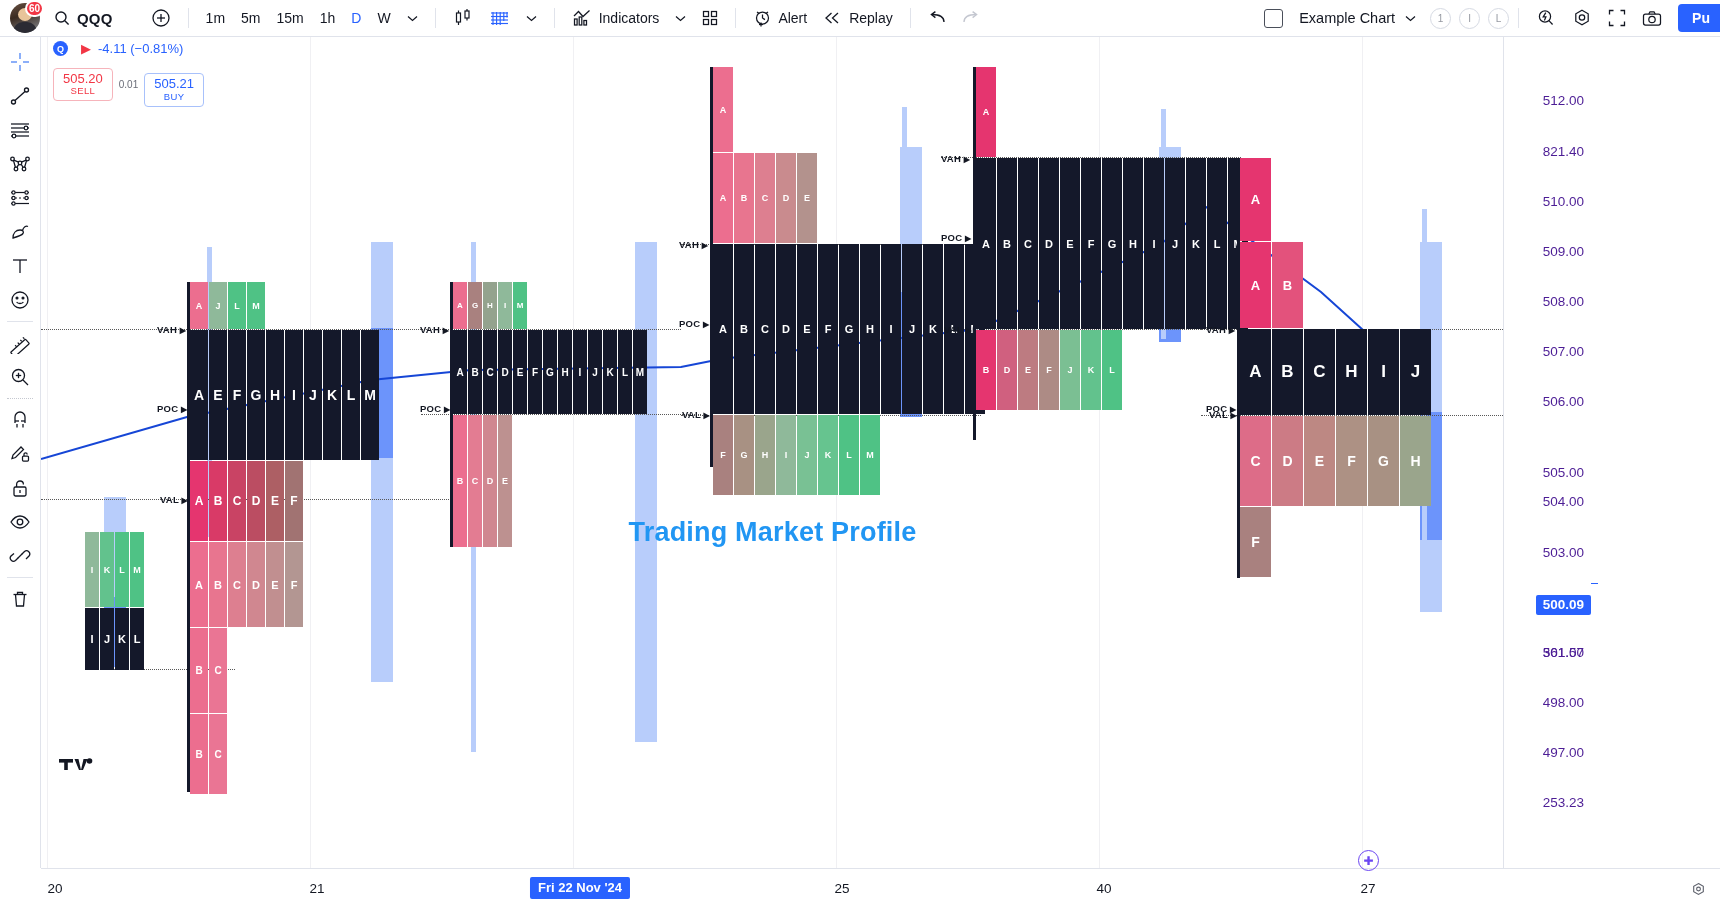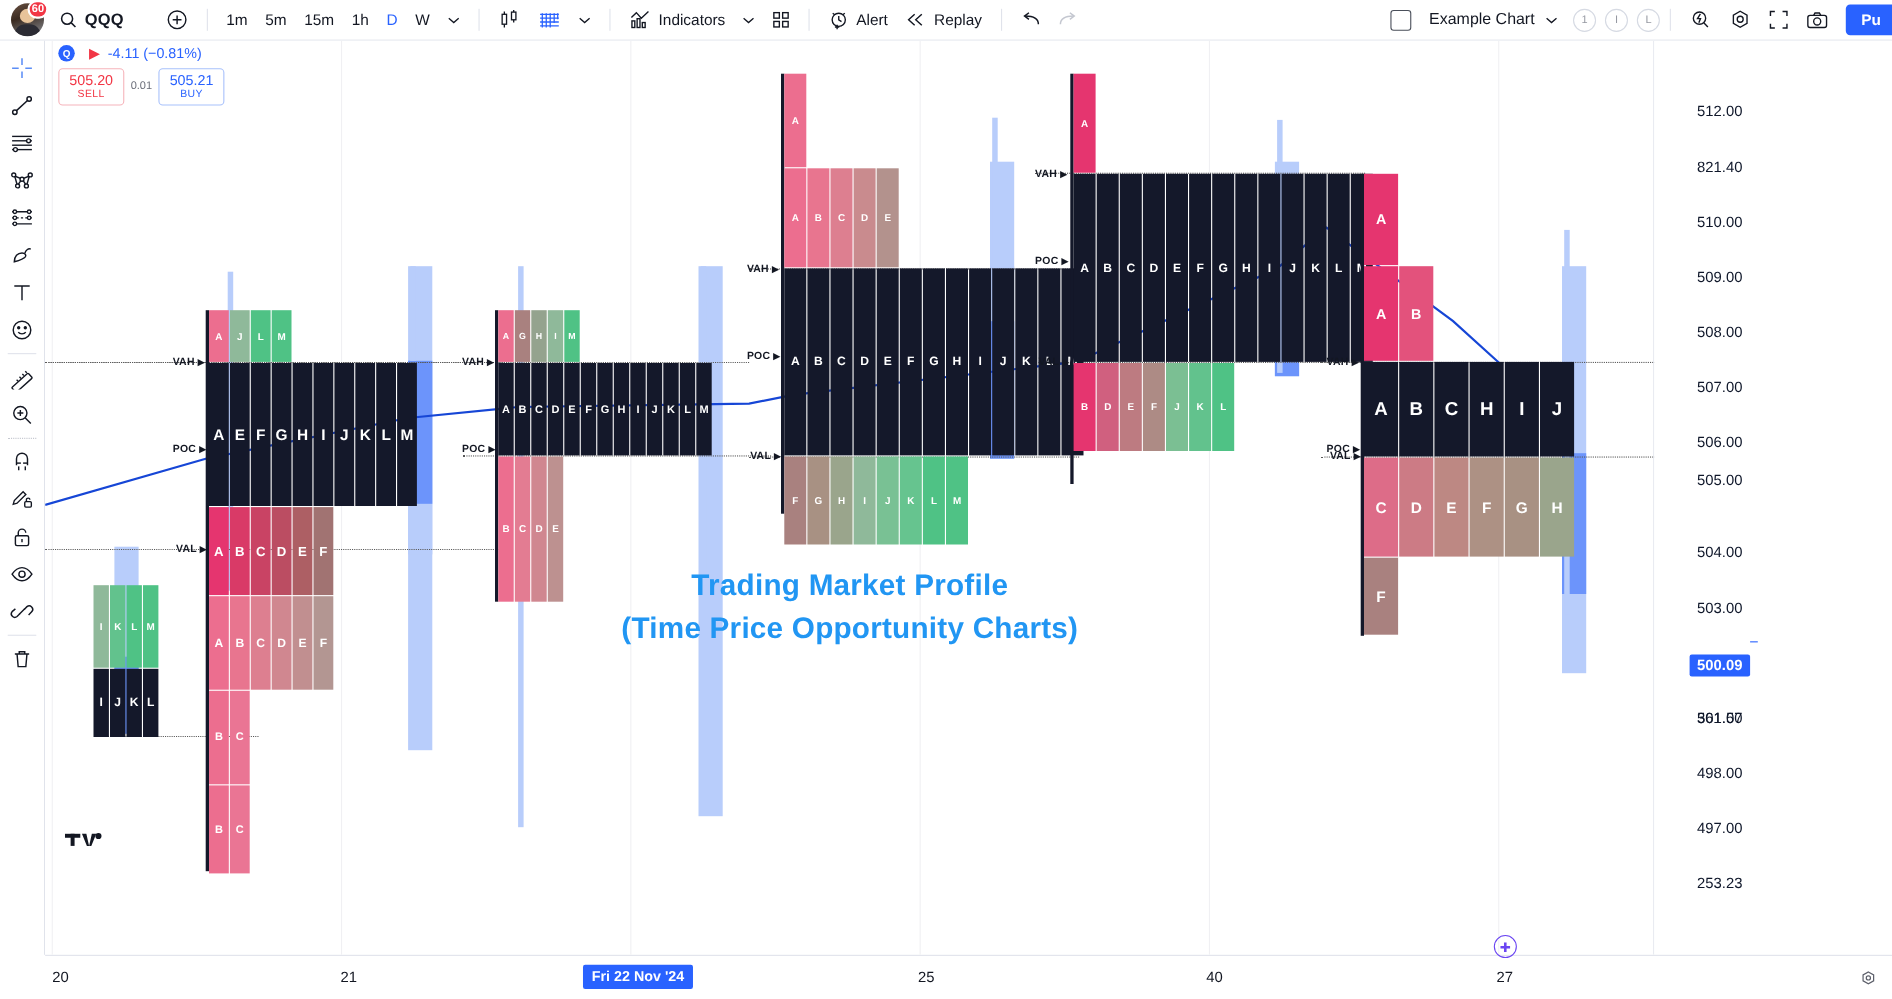--- a/index.html
+++ b/index.html
@@ -89,21 +89,21 @@
     display:flex;align-items:center;justify-content:center;font-size:9px;font-weight:700; flex:none;
   }
   .legend-title { font-size:14.5px; color:#131722; white-space:nowrap; }
   .legend-flag { color:#f23645; font-size:13px; margin-left:6px; }
   .legend-chg { font-size:13px; color:#2962ff; }
   .legend-row2 { display:flex; align-items:center; gap:6px; margin-top:6px; }
   .dom-box {
     border:1px solid; border-radius:4px; padding:3px 9px 3px; text-align:center; min-width:52px; cursor:pointer;
   }
   .dom-sell { border-color:#f6b4bb; }
-  .dom-buy  { border-color:#a8c1fb; }
+  .dom-buy  { border-color:#a8c1fb;margin-top:11px; }
   .dom-px { font-size:13px; font-weight:400; line-height:1.15; }
   .dom-lbl { font-size:9.5px; letter-spacing:.4px; line-height:1.15; }
   .sell-c { color:#f23645; }
   .buy-c  { color:#2962ff; }
   .dom-spread { font-size:10px; color:#6a6d78; }
   .tpo-cell {
     position:absolute; display:flex; align-items:center; justify-content:center;
     font-weight:700; color:#ffffff; overflow:hidden;
   }
   .tpo-ink { background:#14182a; }
@@ -126,21 +126,21 @@
     white-space:nowrap;
   }
   .tv-logo { position:absolute; left:18px; bottom:92px; }
 
   
   .priceaxis {
     position:absolute; left:1504px; top:37px; width:216px; height:831px;
     background:#fff;
   }
   .px-tick {
-    position:absolute; right:136px; font-size:13.5px; color:#0f172a; white-space:nowrap;
+    position:absolute; right:136px; font-size:13.5px; color:#4c1d95; white-space:nowrap;
     text-align:right;
   }
   .px-cur {
     position:absolute; right:129px; background:#2962ff; color:#fff;
     font-size:13.5px; font-weight:700; padding:2px 7px 3px; border-radius:2px; white-space:nowrap;
   }
   .px-cur-line { position:absolute; right:122px; width:7px; height:1px; background:#2962ff; }
 
   
   .timeaxis {
@@ -796,21 +796,20 @@
     <div class="tpo-cell" style="left:1295px; top:379px; width:31px; height:90px; background:#ad9184; font-size:14px;">F</div>
     <div class="tpo-cell" style="left:1327px; top:379px; width:31px; height:90px; background:#a89183; font-size:14px;">G</div>
     <div class="tpo-cell" style="left:1359px; top:379px; width:31px; height:90px; background:#9aa58c; font-size:14px;">H</div>
     <div class="tpo-cell" style="left:1199px; top:470px; width:31px; height:70px; background:#a9817f; font-size:14px;">F</div>
     <div class="prof-lab" style="left:1165px; top:287px;"><span>VAH</span> <span class="arrow">▶</span></div>
     <div class="prof-lab" style="left:1165px; top:366px;"><span>POC</span> <span class="arrow">▶</span></div>
     <div class="prof-lab" style="left:1168px; top:372px;"><span>VAL</span> <span class="arrow">▶</span></div>
 
     <div class="anno" style="left:0; right:0; top:476px;">
       <div>Trading Market Profile</div>
-      <div>(Time Price Opportunity Charts)</div>
     </div>
 
     <div class="tv-logo">
       <svg width="34" height="18" viewBox="0 0 34 18" fill="#131722">
         <rect x="0" y="5" width="14" height="3.6"></rect>
           <rect x="5.2" y="5" width="3.6" height="11"></rect>
         <polygon points="15.5,5 19.5,5 22,16 24.5,5 28.5,5 24,16 20,16"></polygon>
         <circle cx="30.5" cy="7" r="2.8"></circle>
       </svg>
     </div>
@@ -819,21 +818,21 @@
   </div>
 
   <div class="priceaxis">
     <div class="px-tick" style="top:56px">512.00</div>
     <div class="px-tick" style="top:107px">821.40</div>
     <div class="px-tick" style="top:157px">510.00</div>
     <div class="px-tick" style="top:207px">509.00</div>
     <div class="px-tick" style="top:257px">508.00</div>
     <div class="px-tick" style="top:307px">507.00</div>
     <div class="px-tick" style="top:357px">506.00</div>
-    <div class="px-tick" style="top:392px">505.00</div>
+    <div class="px-tick" style="top:428px">505.00</div>
     <div class="px-tick" style="top:457px">504.00</div>
     <div class="px-tick" style="top:508px">503.00</div>
     <div class="px-tick" style="top:558px">502.00</div>
     <div class="px-tick" style="top:608px">501.00</div>
     <div class="px-cur" style="top:558px">500.09</div>
     <div class="px-cur-line" style="top:546px"></div>
 
     <div class="px-tick" style="top:608px">361.57</div>
     <div class="px-tick" style="top:658px">498.00</div>
     <div class="px-tick" style="top:708px">497.00</div>

